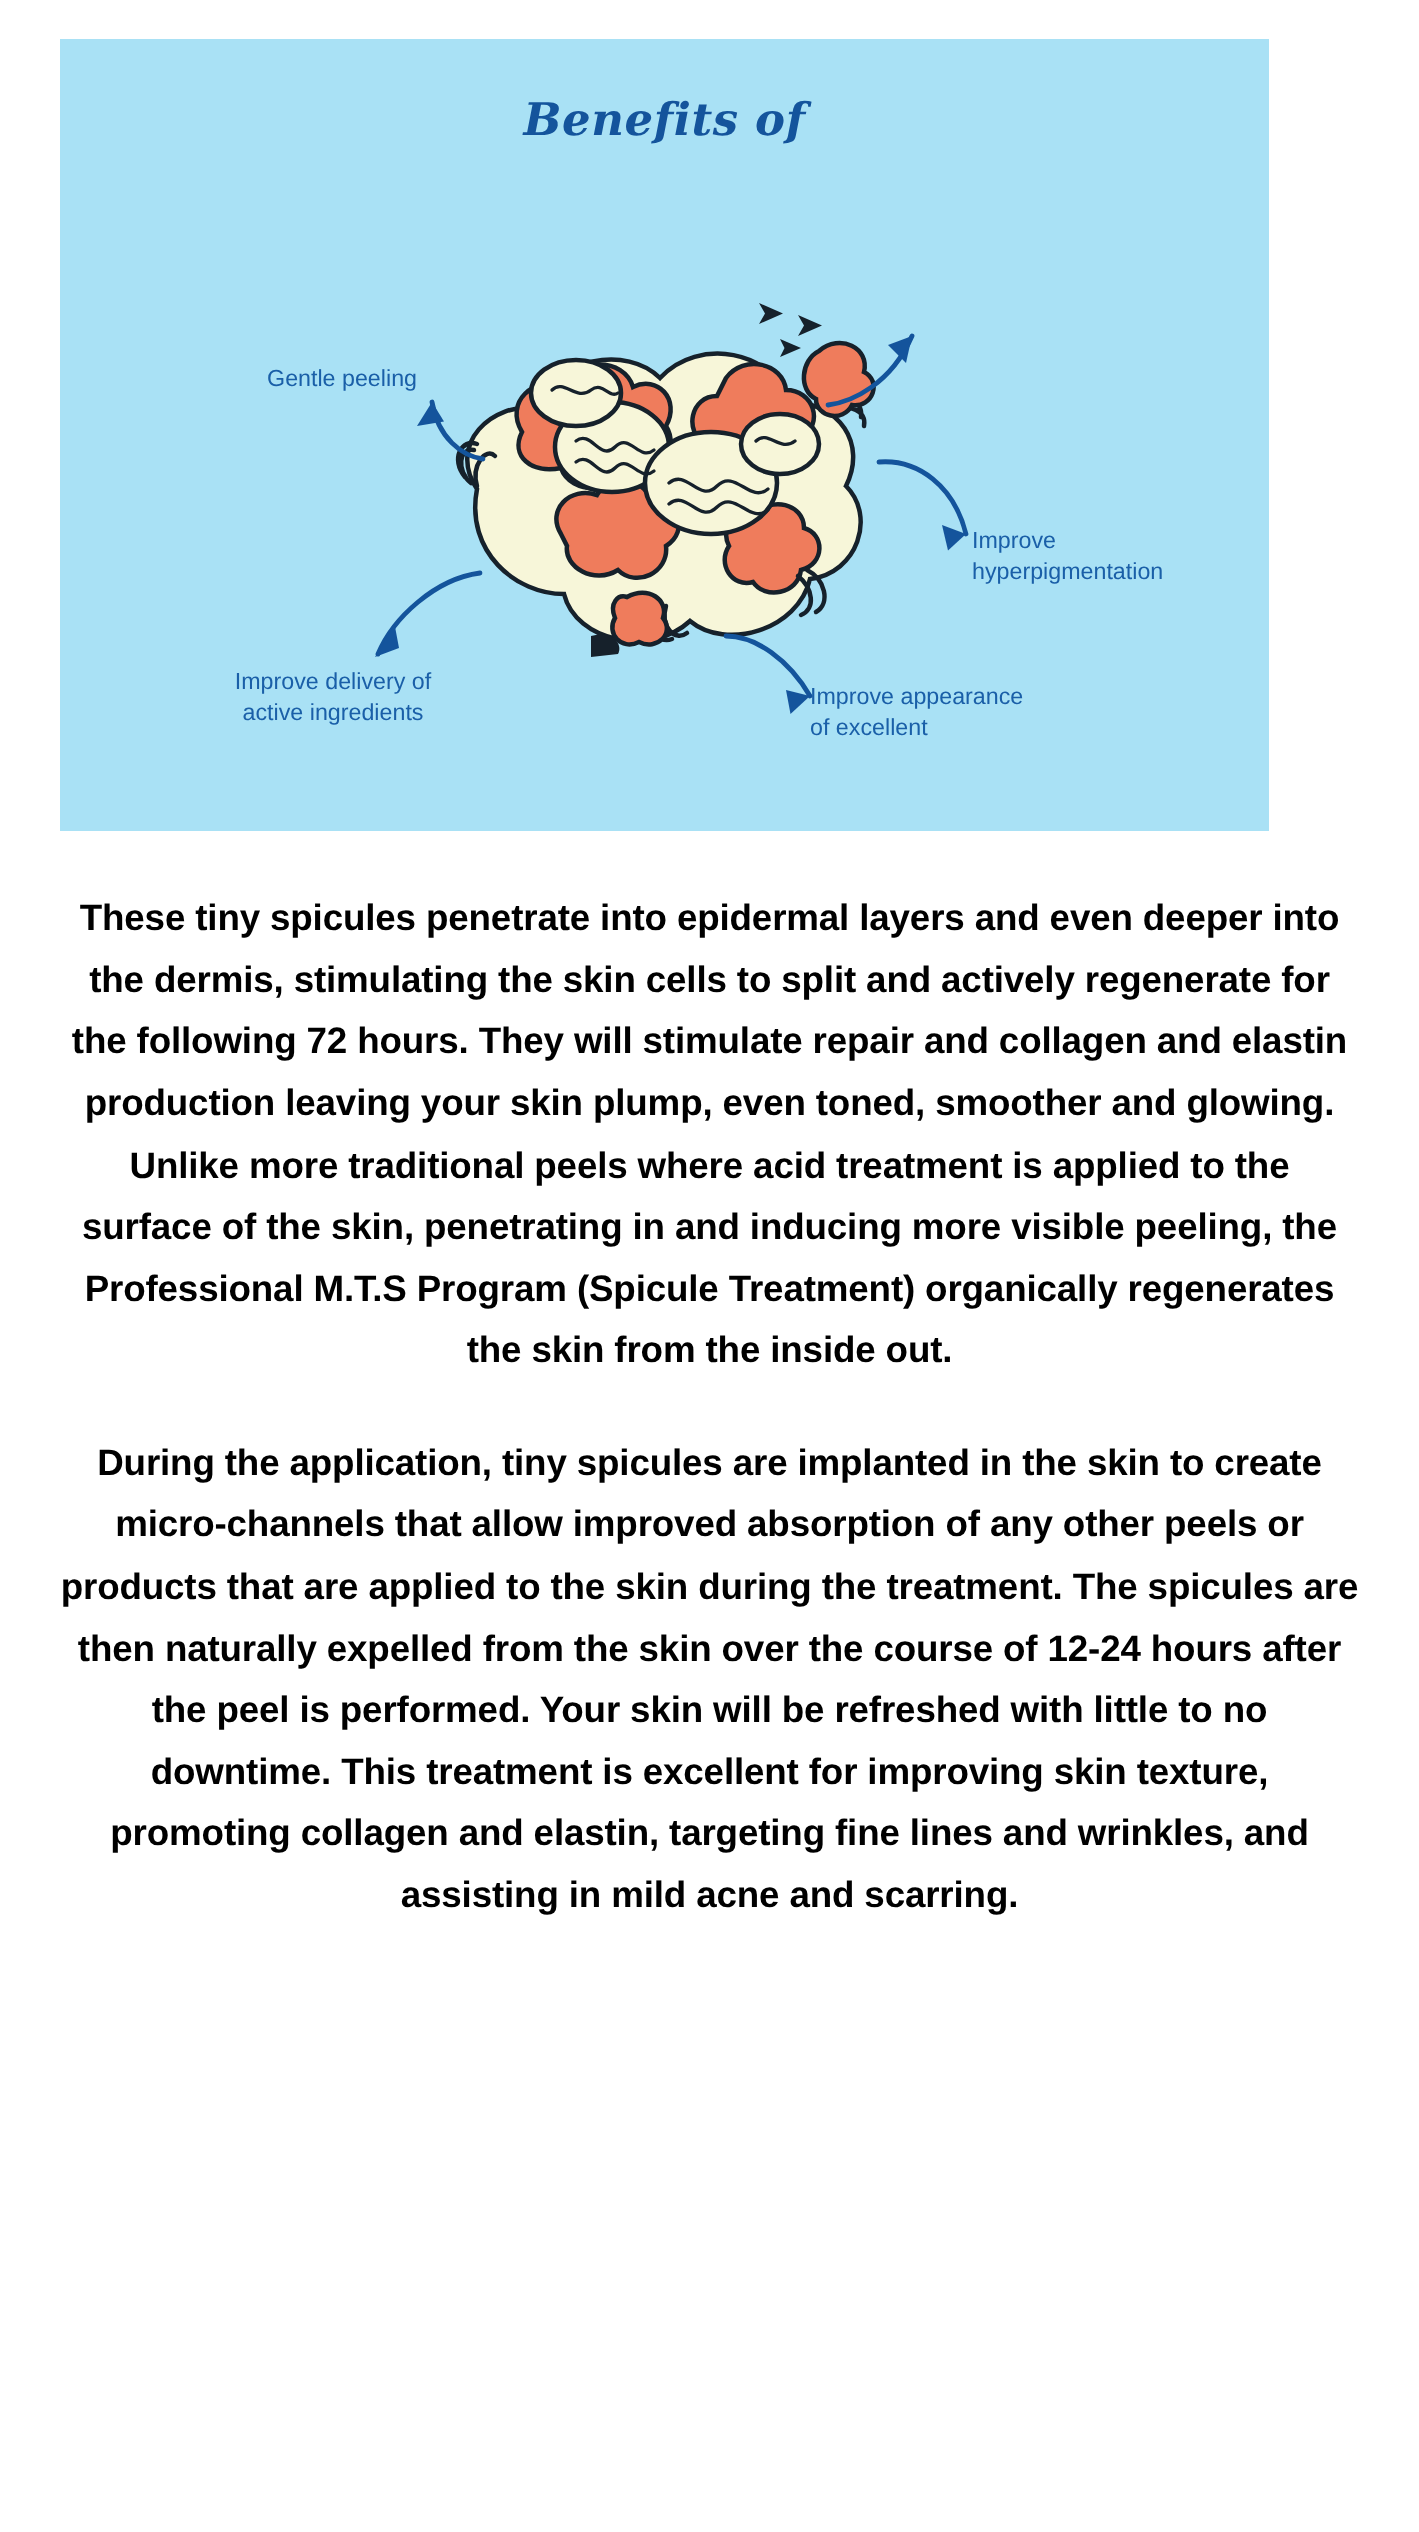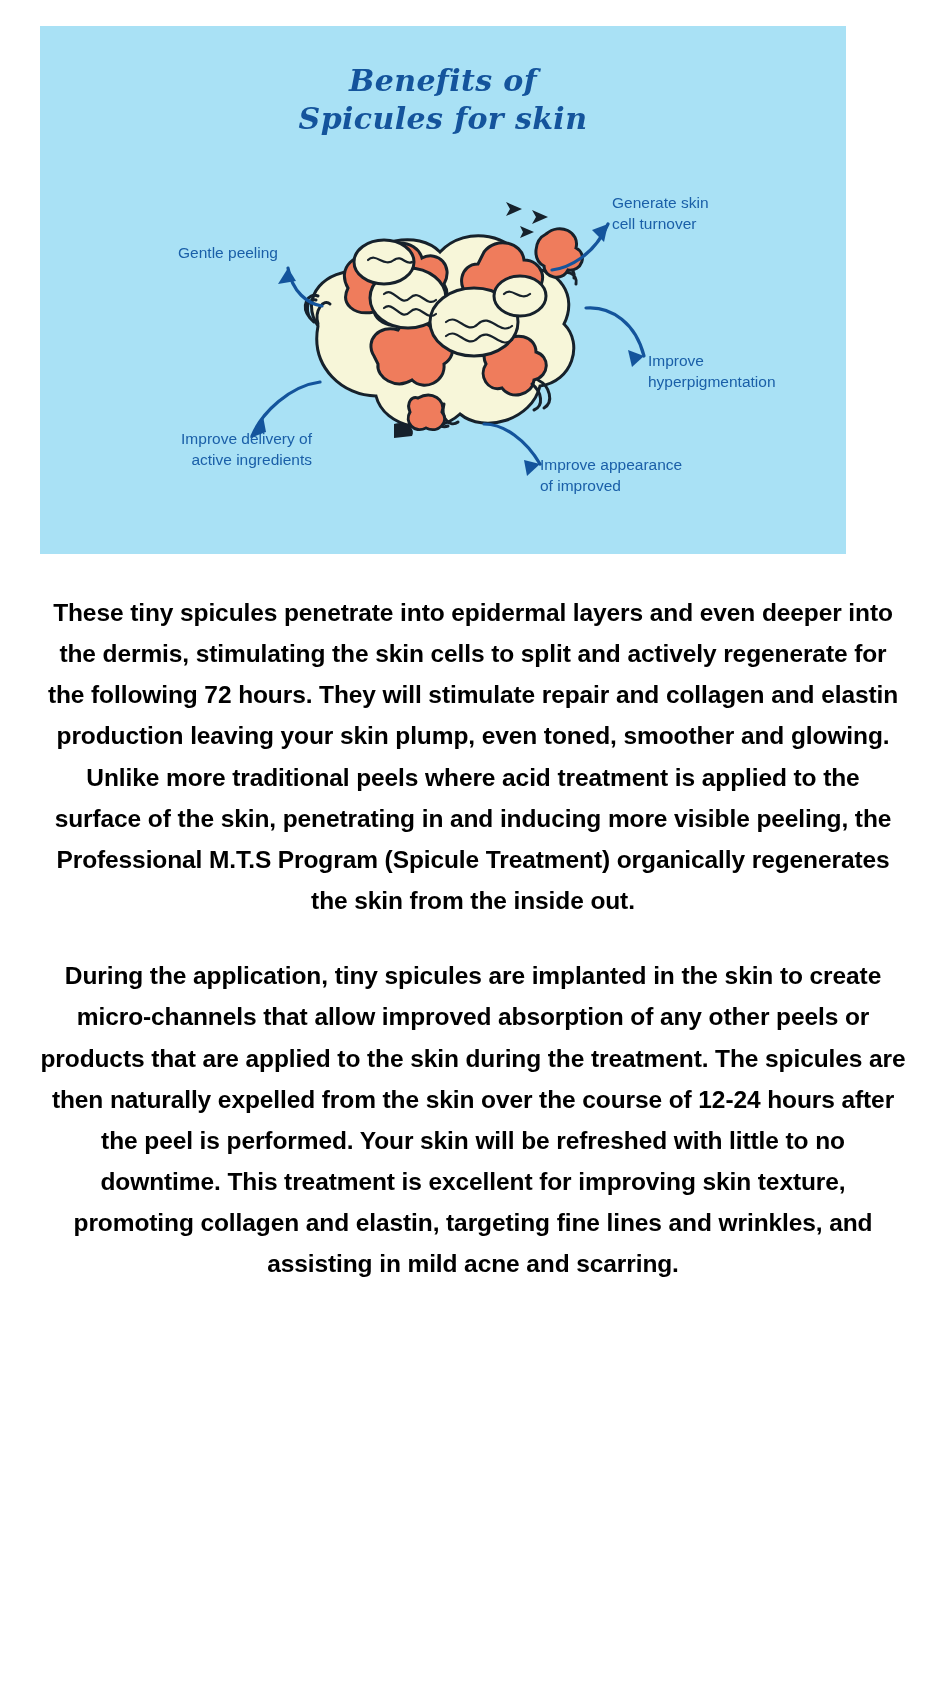--- a/index.html
+++ b/index.html
@@ -55,21 +55,21 @@
     position: absolute;
     color: #1a5fa8;
     font-size: 15.5px;
     line-height: 1.38;
     font-family: "Liberation Sans", sans-serif;
   }
   .c-gentle   { left: 88px;  top: 216px; width: 150px; text-align: right; }
   .c-turnover { left: 572px; top: 166px; width: 170px; text-align: left; }
   .c-hyper    { left: 608px; top: 324px; width: 180px; text-align: left; }
   .c-wrinkles { left: 500px; top: 428px; width: 200px; text-align: left; }
-  .c-delivery { left: 92px;  top: 402px; width: 180px; text-align: right; }
+  .c-delivery { left: 92px;  top: 418px; width: 180px; text-align: center; }
 
   .arrow { position: absolute; }
 
   
   .body-copy {
     margin: 38px 40px 0 40px;
     width: 866px;
   }
   .para {
     font-family: "Liberation Sans", sans-serif;
@@ -85,21 +85,20 @@
 </style>
 </head>
 <body>
 
 <div class="page">
 
   <div class="infographic">
 
     <div class="info-title">
       <span>Benefits of</span>
-      <span class="l2">Spicules for skin</span>
     </div>
 
     <div class="art">
       <svg width="310" height="270" viewBox="0 0 310 270" xmlns="http://www.w3.org/2000/svg">
 
         <path d="M30 150 C10 120 40 92 70 96 C82 62 130 54 152 76 C178 48 228 58 238 92 C272 92 290 120 276 148 C296 168 284 206 252 210 C244 244 196 258 172 238 C146 262 96 252 88 220 C56 220 22 192 30 150 Z" fill="#f7f6d9" stroke="#16212b" stroke-width="3"></path>
 
         <path d="M60 112 C48 92 68 74 88 82 C96 62 128 62 134 82 C150 74 166 90 156 108 C166 124 150 142 132 136 C124 154 92 154 86 136 C66 140 52 128 60 112 Z" fill="#ef7c5c" stroke="#16212b" stroke-width="3"></path>
         <path d="M196 76 C208 60 234 66 236 84 C254 84 262 106 246 116 C250 134 228 146 214 136 C200 148 180 136 182 120 C168 112 172 88 190 88 Z" fill="#ef7c5c" stroke="#16212b" stroke-width="3"></path>
         <path d="M86 180 C76 164 92 148 110 154 C118 140 142 142 146 158 C164 156 172 178 156 188 C158 206 136 216 124 204 C108 214 88 202 90 188 Z" fill="#ef7c5c" stroke="#16212b" stroke-width="3"></path>
@@ -140,41 +139,37 @@
     </div>
 
     <div class="callout c-gentle">
       <span>Gentle peeling</span>
     </div>
     <svg class="arrow" style="left:218px; top:222px;" width="68" height="64" viewBox="0 0 68 64" xmlns="http://www.w3.org/2000/svg">
       <path d="M64 58 C50 56 34 44 30 20" fill="none" stroke="#14549c" stroke-width="3.2" stroke-linecap="round"></path>
       <path d="M30 20 l-10 16 l18 -3 z" fill="#14549c"></path>
     </svg>
 
-    <div class="callout c-turnover">
-      <span>Generate skin</span><br>
-      <span>cell turnover</span>
-    </div>
     <svg class="arrow" style="left:506px; top:182px;" width="76" height="68" viewBox="0 0 76 68" xmlns="http://www.w3.org/2000/svg">
       <path d="M6 62 C22 60 48 48 62 16" fill="none" stroke="#14549c" stroke-width="3.2" stroke-linecap="round"></path>
       <path d="M62 16 l-16 6 l12 12 z" fill="#14549c"></path>
     </svg>
 
     <div class="callout c-hyper">
       <span>Improve</span><br>
       <span>hyperpigmentation</span>
     </div>
     <svg class="arrow" style="left:540px; top:272px;" width="78" height="74" viewBox="0 0 78 74" xmlns="http://www.w3.org/2000/svg">
       <path d="M6 10 C32 8 56 26 64 58" fill="none" stroke="#14549c" stroke-width="3.2" stroke-linecap="round"></path>
       <path d="M64 58 l-16 -6 l4 17 z" fill="#14549c"></path>
     </svg>
 
     <div class="callout c-wrinkles">
       <span>Improve appearance</span><br>
-      <span>of improved</span>
+      <span>of excellent</span>
     </div>
     <svg class="arrow" style="left:438px; top:392px;" width="70" height="58" viewBox="0 0 70 58" xmlns="http://www.w3.org/2000/svg">
       <path d="M6 6 C26 6 48 22 62 46" fill="none" stroke="#14549c" stroke-width="3.2" stroke-linecap="round"></path>
       <path d="M62 46 l-16 -4 l3 16 z" fill="#14549c"></path>
     </svg>
 
     <div class="callout c-delivery">
       <span>Improve delivery of</span><br>
       <span>active ingredients</span>
     </div>

